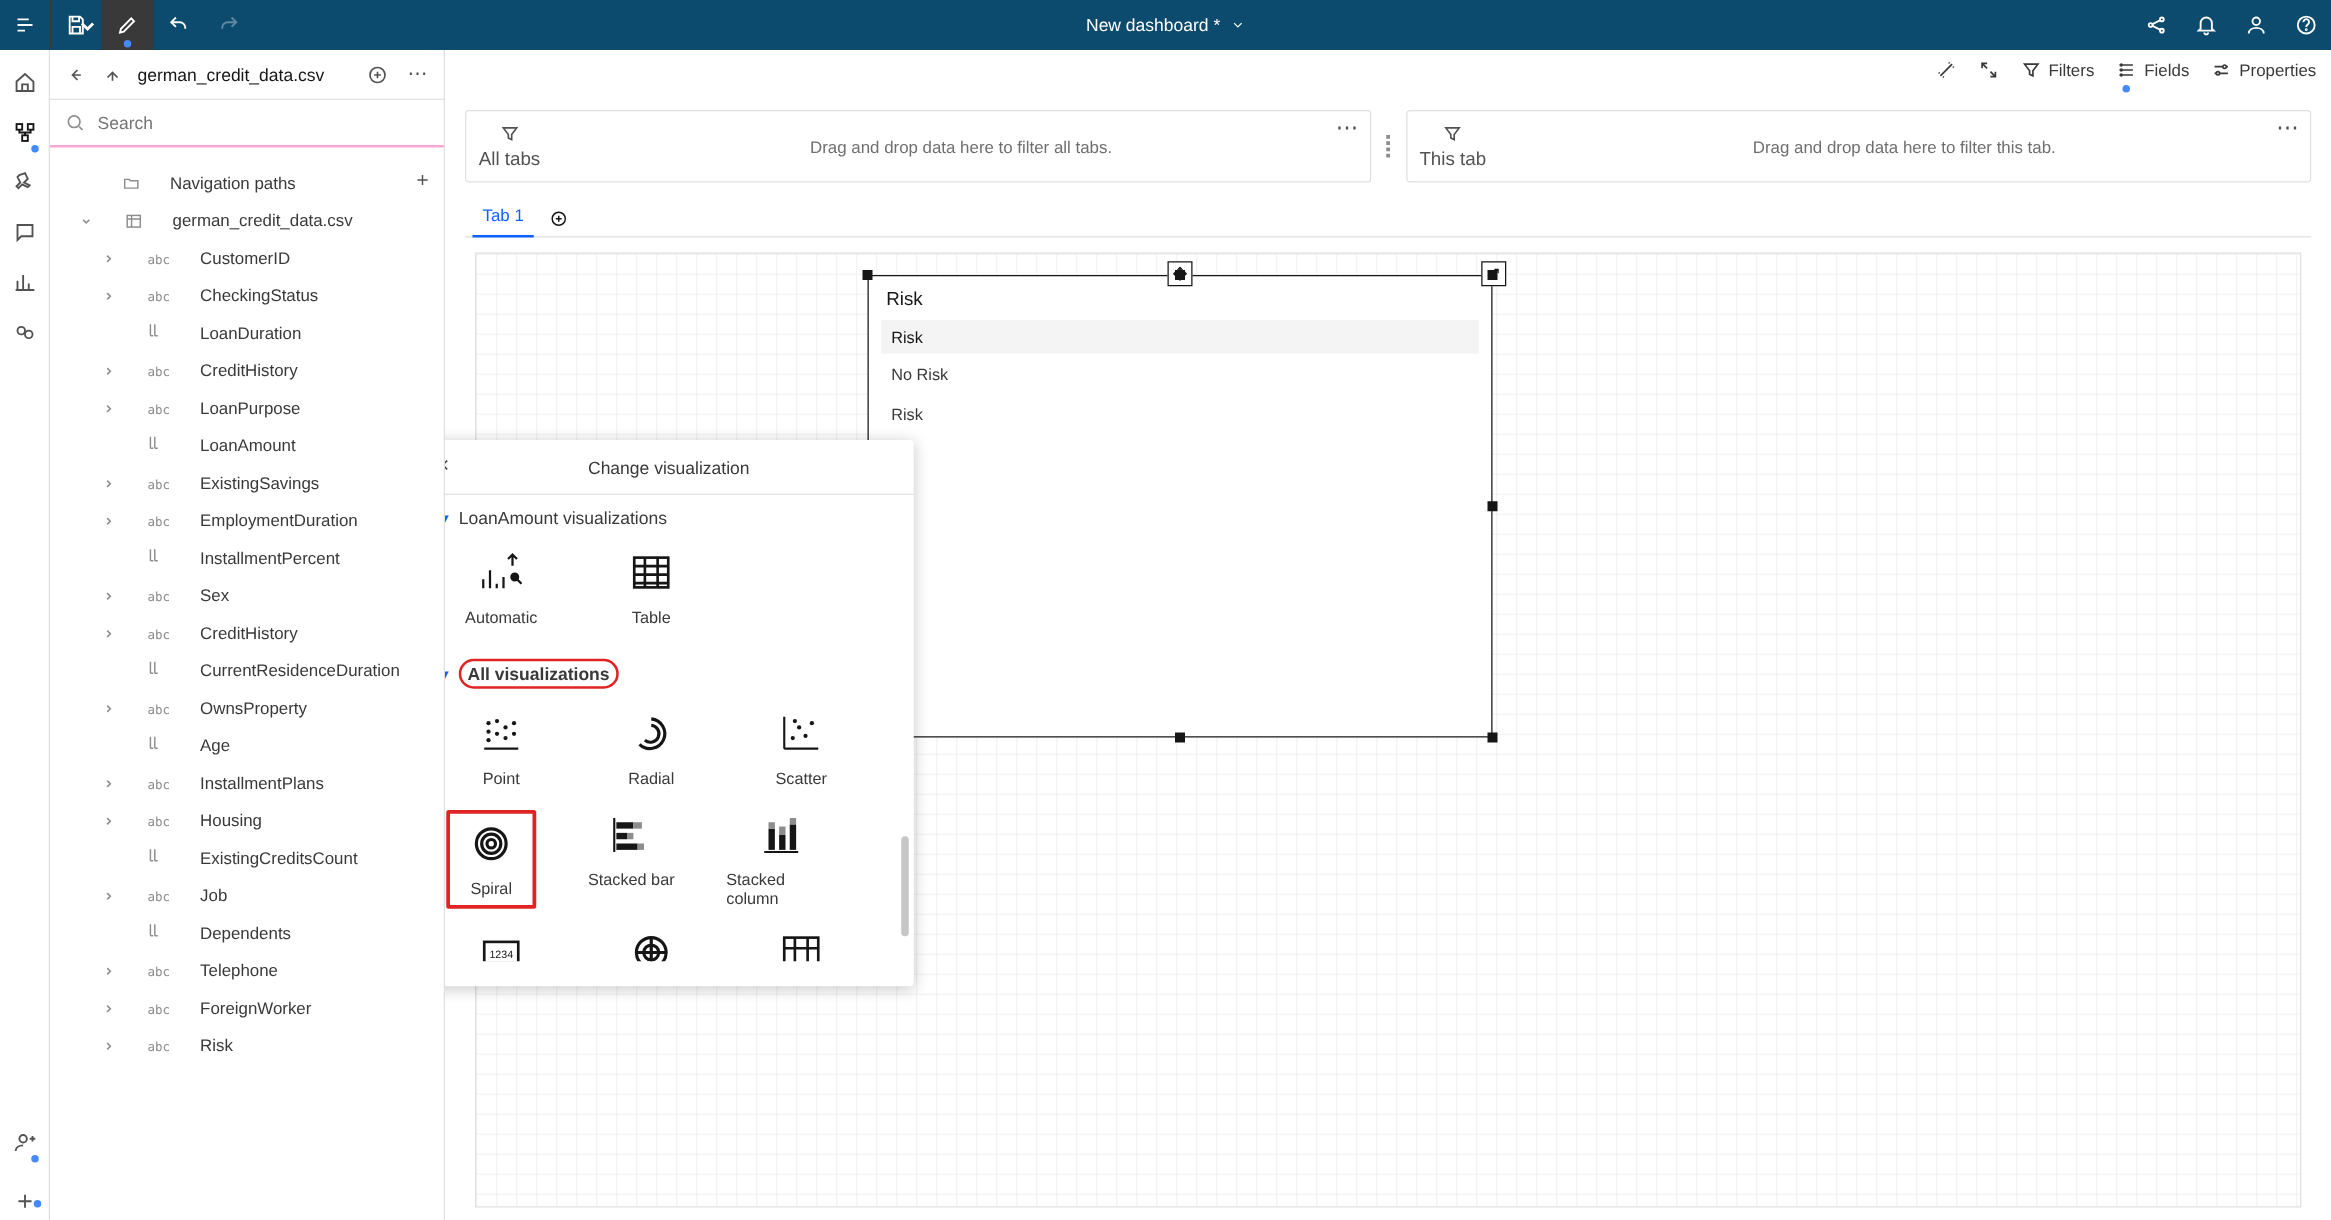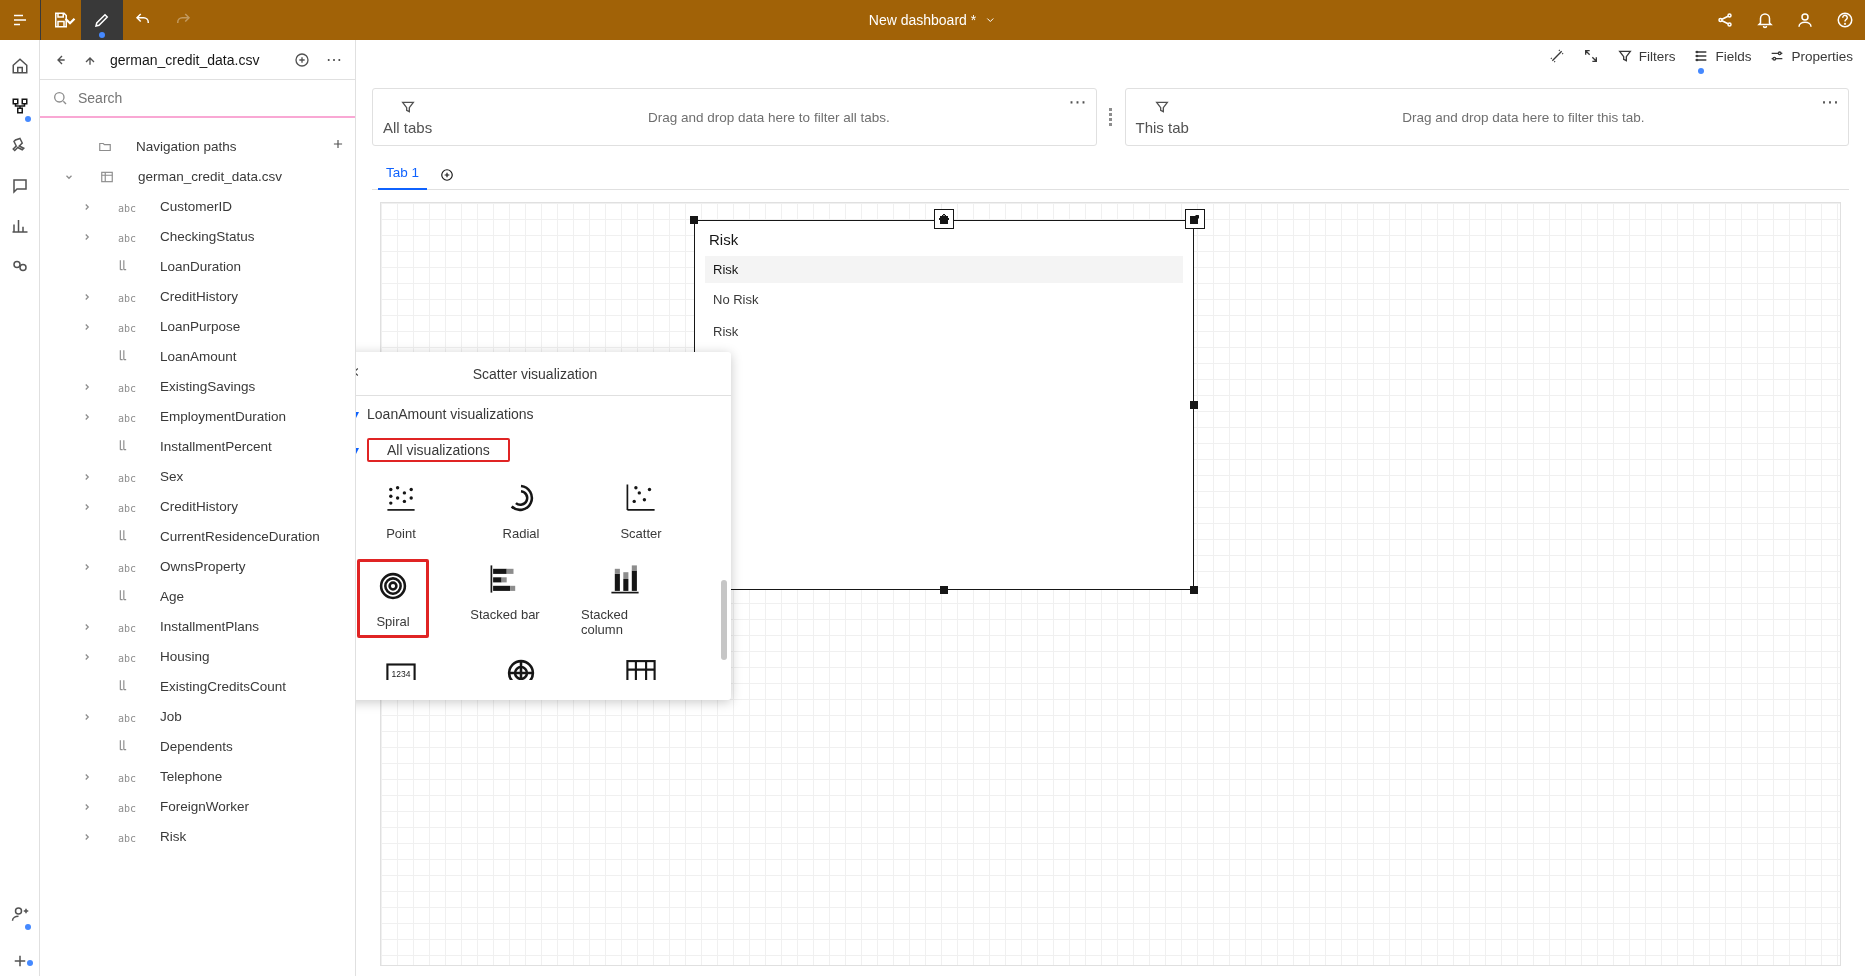--- a/index.html
+++ b/index.html
@@ -1,20 +1,20 @@
 <!DOCTYPE html>
 <html><head>
 <meta charset="utf-8">
 <style>
 * { box-sizing: border-box; margin: 0; padding: 0; font-family: -apple-system, BlinkMacSystemFont, "Segoe UI", Helvetica, Arial, sans-serif; }
 html, body { width: 100%; height: 100%; background: #fff; overflow: hidden; }
 
 
 .topbar {
-  height: 40px; background: #a16207; color: #fff;
+  height: 40px; background: #0c4a6e; color: #fff;
   display: flex; align-items: center; position: relative; text-align: center;
 }
 .topbar .left-icons { display: flex; align-items: center; height: 100%; }
 .tb-btn {
   width: 40px; height: 40px; display: flex; align-items: center; justify-content: center;
   color: #fff; cursor: pointer; position: relative;
 }
 .tb-btn.active { background: #393939; }
 .tb-btn svg { width: 18px; height: 18px; }
 .tb-sep { width: 1px; height: 40px; background: #393939; }
@@ -108,21 +108,21 @@
 
 .popover {
   position: absolute; left: -17px; top: 312px; width: 392px;
   background: #fff; box-shadow: 0 2px 12px rgba(0,0,0,.22); border-radius: 3px;
   display: flex; flex-direction: column; z-index: 50;
 }
 .pop-head { height: 44px; display: flex; align-items: center; justify-content: center; border-bottom: 1px solid #e0e0e0; position: relative; font-size: 14px; color: #393939; }
 .pop-head .back { position: absolute; left: 10px; color: #393939; }
 .pop-section { padding: 10px 14px 6px; display: flex; align-items: center; gap: 8px; font-size: 14px; color: #393939; }
 .pop-section .chev { color: #0f62fe; font-size: 12px; }
-.pop-section .red-box { border: 2.5px solid #e02424; padding: 2px 18px; border-radius: 2px; }
+.pop-section .red-box { border: 2.5px solid #e02424; padding: 2px 5px; border-radius: 12px; font-weight: bold; }
 .viz-grid { display: flex; flex-wrap: wrap; gap: 18px 32px; padding: 10px 18px 16px; }
 .viz-item { width: 88px; display: flex; flex-direction: column; align-items: center; gap: 8px; font-size: 13px; color: #393939; }
 .viz-item .viz-icon { width: 40px; height: 40px; display: flex; align-items: center; justify-content: center; }
 .viz-item.red { border: 3px solid #e02424; border-radius: 2px; padding: 4px 0 6px; width: 72px; }
 .pop-scroll-hint { position: absolute; right: 4px; bottom: 40px; width: 6px; height: 80px; background: #c6c6c6; border-radius: 3px; }
 </style>
 </head>
 <body>
 
 <div class="topbar">
@@ -611,26 +611,48 @@
       <div class="widget-cell">Risk</div>
     </div>
 
     <div class="popover">
       <div class="pop-head">
         <span class="back">
           <svg width="14" height="14" viewBox="0 0 24 24" fill="none" stroke="currentColor" stroke-width="2">
               <path d="M15 6l-6 6 6 6"></path>
             </svg>
         </span>
-        <span>Scatter visualization</span>
+        <span>Change visualization</span>
       </div>
 
       <div class="pop-section">
         <span class="chev">▾</span>
         <span>LoanAmount visualizations</span>
+      </div>
+      <div class="viz-grid">
+        <div class="viz-item">
+          <div class="viz-icon">
+            <svg width="36" height="36" viewBox="0 0 40 40" fill="none" stroke="#161616" stroke-width="2">
+                <path d="M4 34v-8M10 34V18M16 34v-4M22 34V24"></path>
+                <path d="M26 8l4-4 4 4M30 4v10"></path>
+                <circle cx="32" cy="24" r="3" fill="#161616"></circle>
+                <path d="M34 26l4 4"></path>
+              </svg>
+          </div>
+          <span>Automatic</span>
+        </div>
+        <div class="viz-item">
+          <div class="viz-icon">
+            <svg width="34" height="34" viewBox="0 0 40 40" fill="none" stroke="#161616" stroke-width="2.5">
+                <rect x="4" y="6" width="32" height="28"></rect>
+                <path d="M4 14h32M4 22h32M4 30h32M14 6v28M26 6v28"></path>
+              </svg>
+          </div>
+          <span>Table</span>
+        </div>
       </div>
 
       <div class="pop-section">
         <span class="chev">▾</span>
         <span class="red-box">All visualizations</span>
       </div>
       <div class="viz-grid" style="position:relative;padding-bottom:20px">
         <div class="viz-item">
           <div class="viz-icon">
             <svg width="34" height="34" viewBox="0 0 40 40" fill="#161616">

